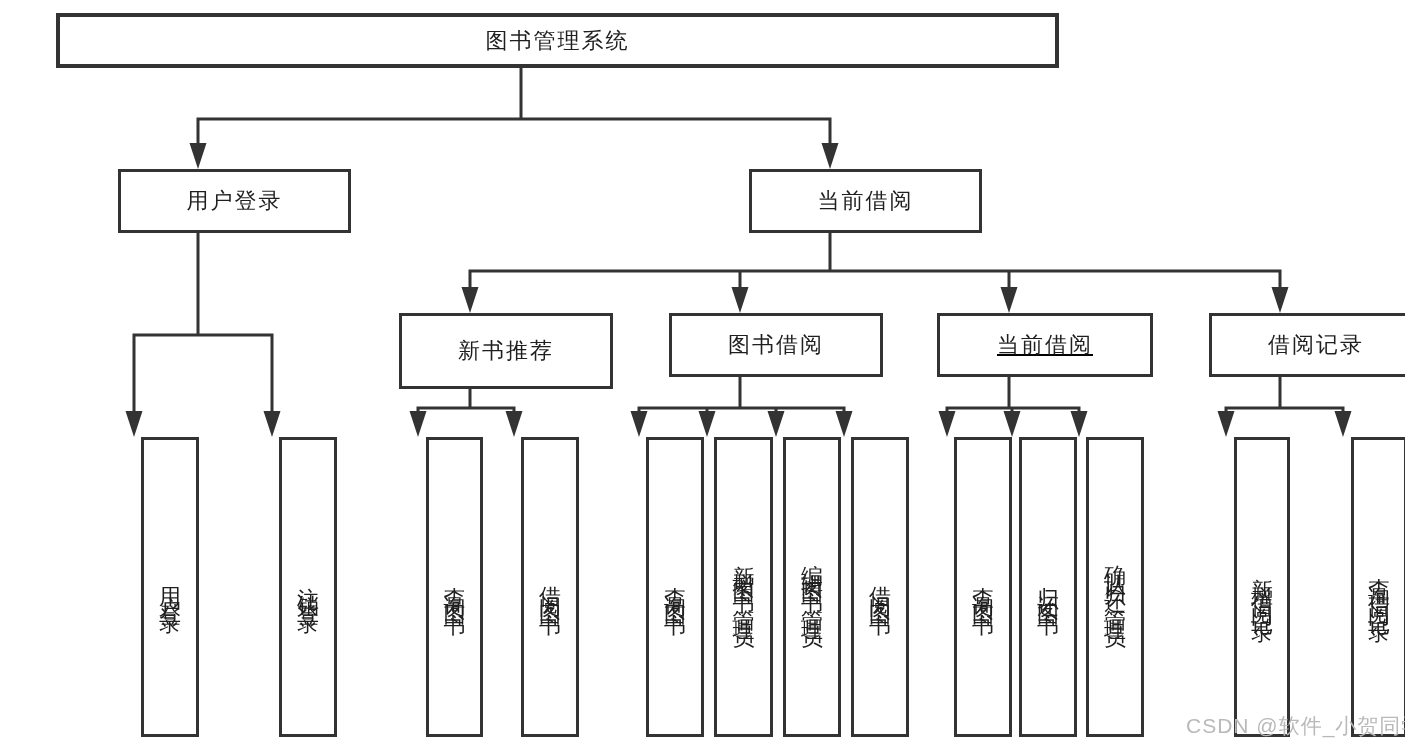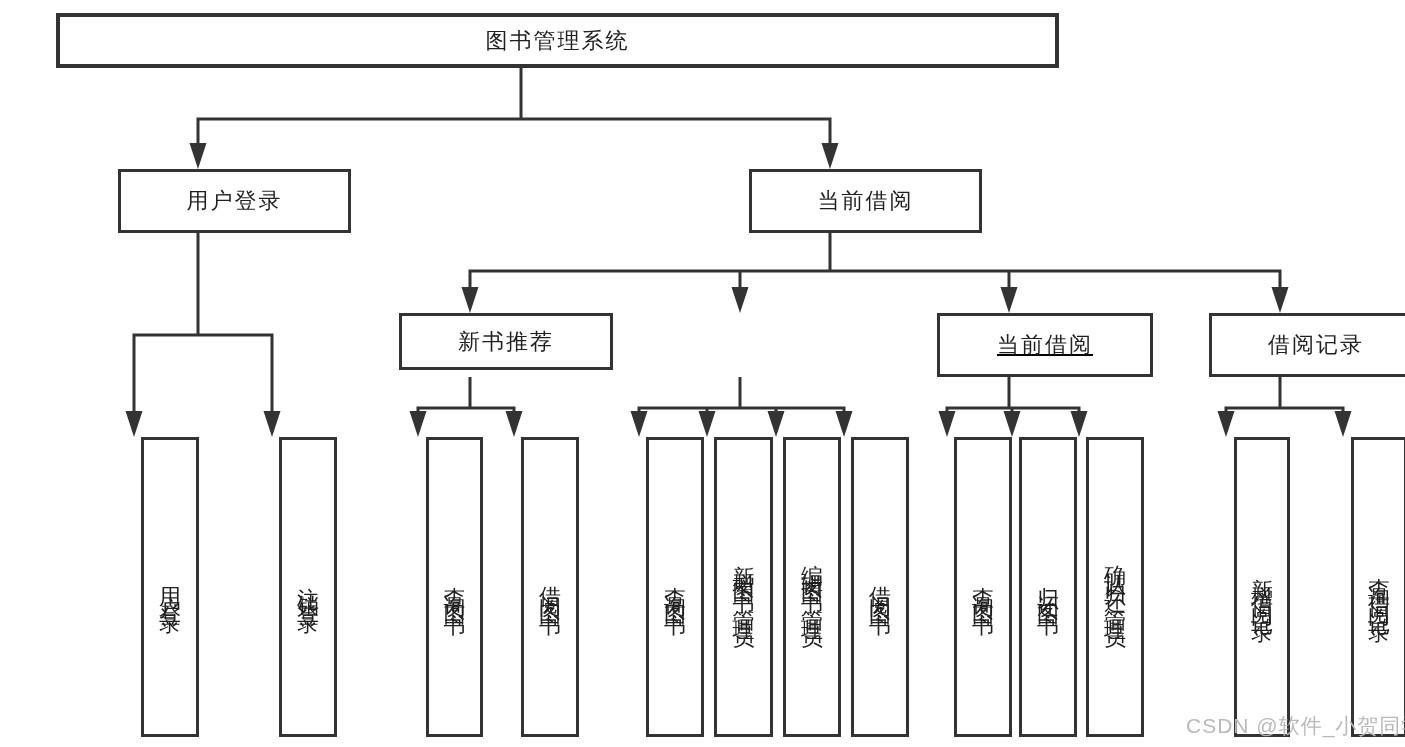--- a/index.html
+++ b/index.html
@@ -96,22 +96,25 @@
     <span class="h-label">图书管理系统</span>
   </div>
 
   <div class="node" style="left:82px;top:169px;width:233px;height:64px;">
     <span class="h-label">用户登录</span>
   </div>
   <div class="node" style="left:713px;top:169px;width:233px;height:64px;">
     <span class="h-label">当前借阅</span>
   </div>
 
-  <div class="node" style="left:363px;top:313px;width:214px;height:57px;">
+  <div class="node" style="left:363px;top:313px;width:214px;height:76px;">
     <span class="h-label">新书推荐</span>
+  </div>
+  <div class="node" style="left:633px;top:313px;width:214px;height:64px;">
+    <span class="h-label">图书借阅</span>
   </div>
   <div class="node" style="left:901px;top:313px;width:216px;height:64px;text-decoration:underline;">
     <span class="h-label">当前借阅</span>
   </div>
   <div class="node" style="left:1173px;top:313px;width:214px;height:64px;">
     <span class="h-label">借阅记录</span>
   </div>
 
   <div class="node" style="left:105px;top:437px;width:58px;height:300px;">
     <span class="v-label">用户登录</span>

